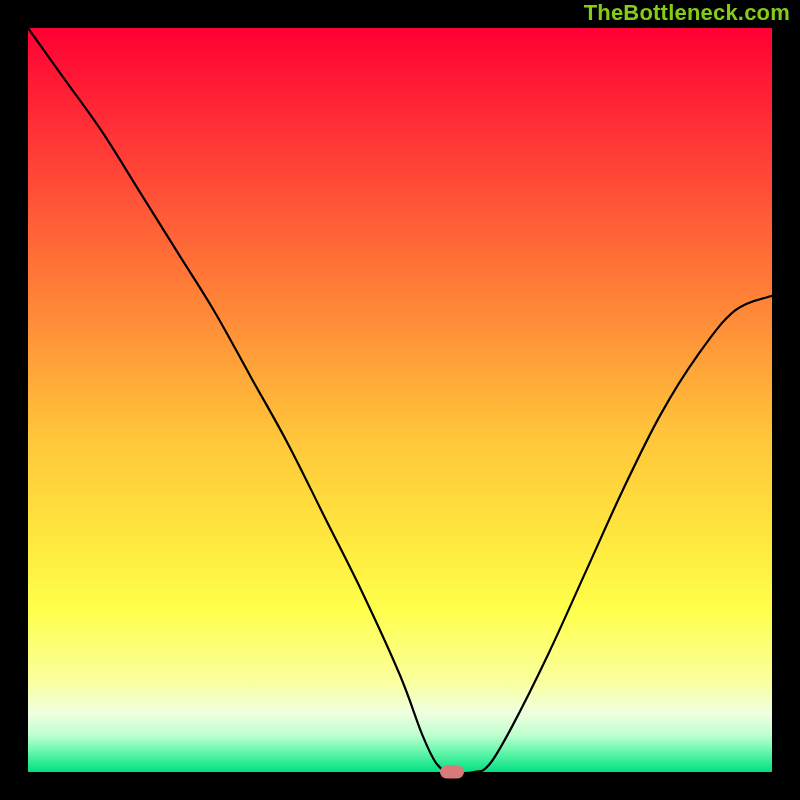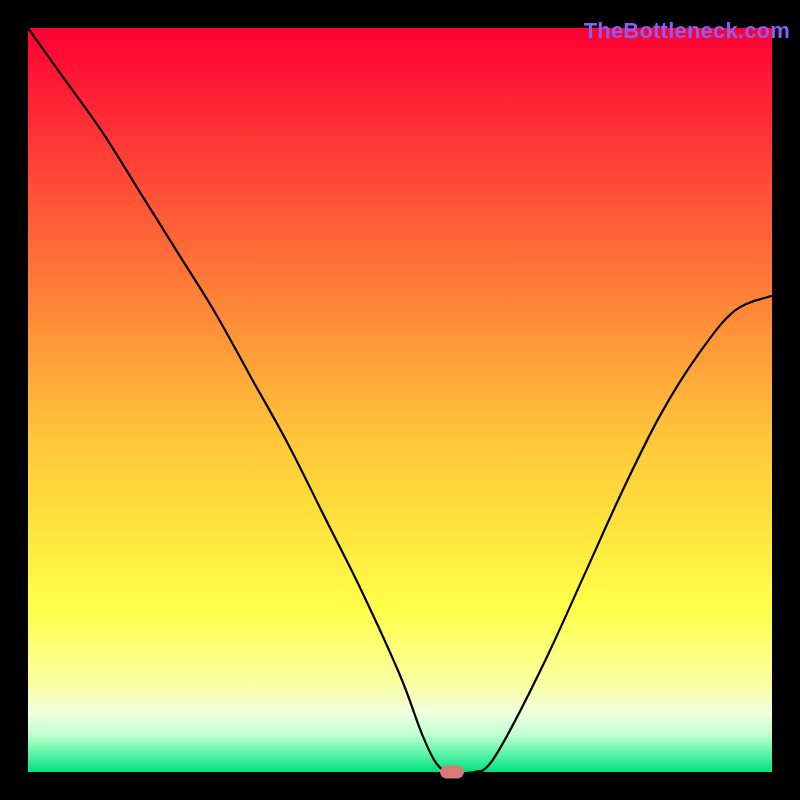--- a/index.html
+++ b/index.html
@@ -6,23 +6,23 @@
   body {
     width: 800px;
     height: 800px;
     background: #000;
     position: relative;
     font-family: Arial, Helvetica, sans-serif;
     overflow: hidden;
   }
   .watermark {
     position: absolute;
-    top: 18px;
+    top: 0;
     right: 10px;
-    color: #8b5cf6;
+    color: #84cc16;
     font-size: 22px;
     font-weight: bold;
     z-index: 10;
     letter-spacing: 0.2px;
   }
   .plot-area {
     position: absolute;
     left: 28px;
     top: 28px;
     width: 744px;

